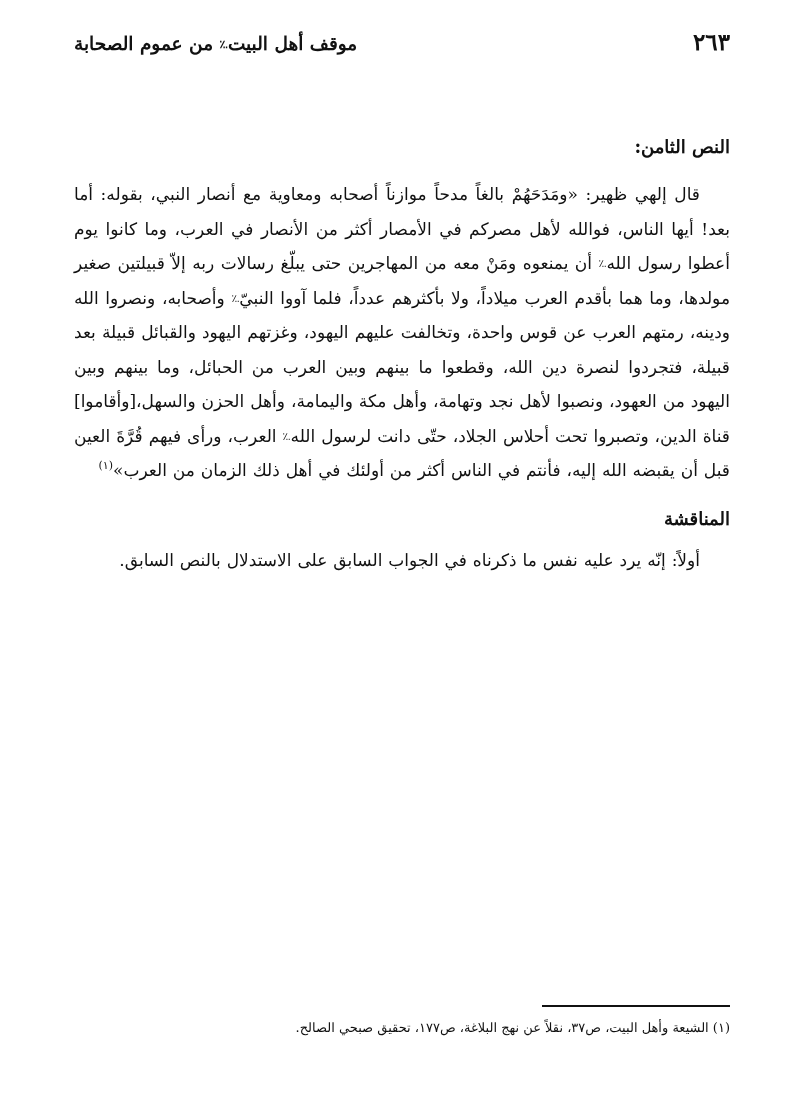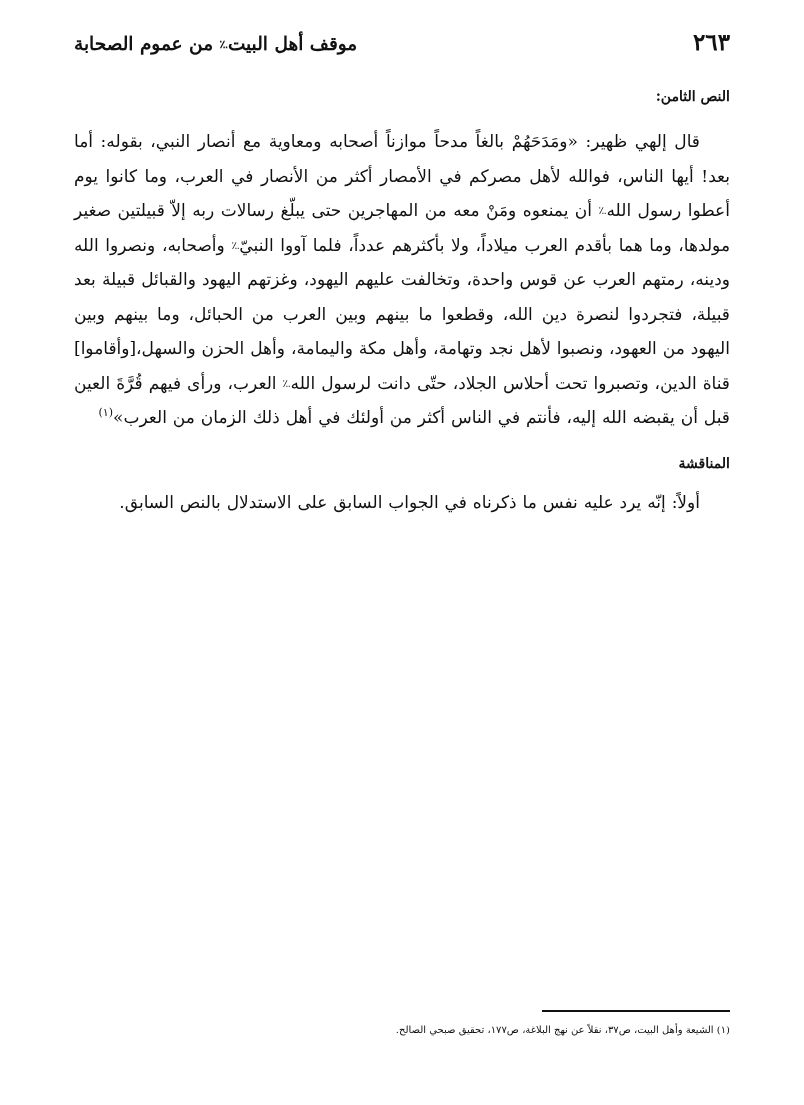--- a/index.html
+++ b/index.html
@@ -15,20 +15,21 @@
     position: relative;
     overflow: hidden;
   }
   .page {
     position: absolute;
     inset: 0;
     padding: 28px 74px 20px 74px;
     box-sizing: border-box;
     display: flex;
     flex-direction: column;
+    gap: 48px;
   }
   
   .header {
     display: flex;
     flex-direction: row-reverse;
     align-items: baseline;
     justify-content: space-between;
     margin-bottom: 6px;
     height: 34px;
   }
@@ -50,21 +51,21 @@
     unicode-bidi: isolate;
   }
   
   .content {
     flex: 1 1 auto;
     direction: rtl;
     text-align: justify;
     text-justify: inter-word;
   }
   h2.section-heading {
-    font-size: 14px;
+    font-size: 18px;
     font-weight: bold;
     margin: 20px 0 0 0;
     text-align: right;
     direction: rtl;
   }
   h2.section-heading.tight {
     margin-top: 20px;
   }
   p.para {
     font-size: 17px;
@@ -96,21 +97,21 @@
     padding-bottom: 46px;
     direction: rtl;
   }
   .footnote-rule {
     width: 188px;
     height: 1.6px;
     background: #111;
     margin: 0 0 9px 0;
   }
   .footnote {
-    font-size: 10px;
+    font-size: 13px;
     line-height: 1.8;
     text-align: right;
     direction: rtl;
   }
 </style>
 </head>
 <body>
 
 <div class="page">
 

